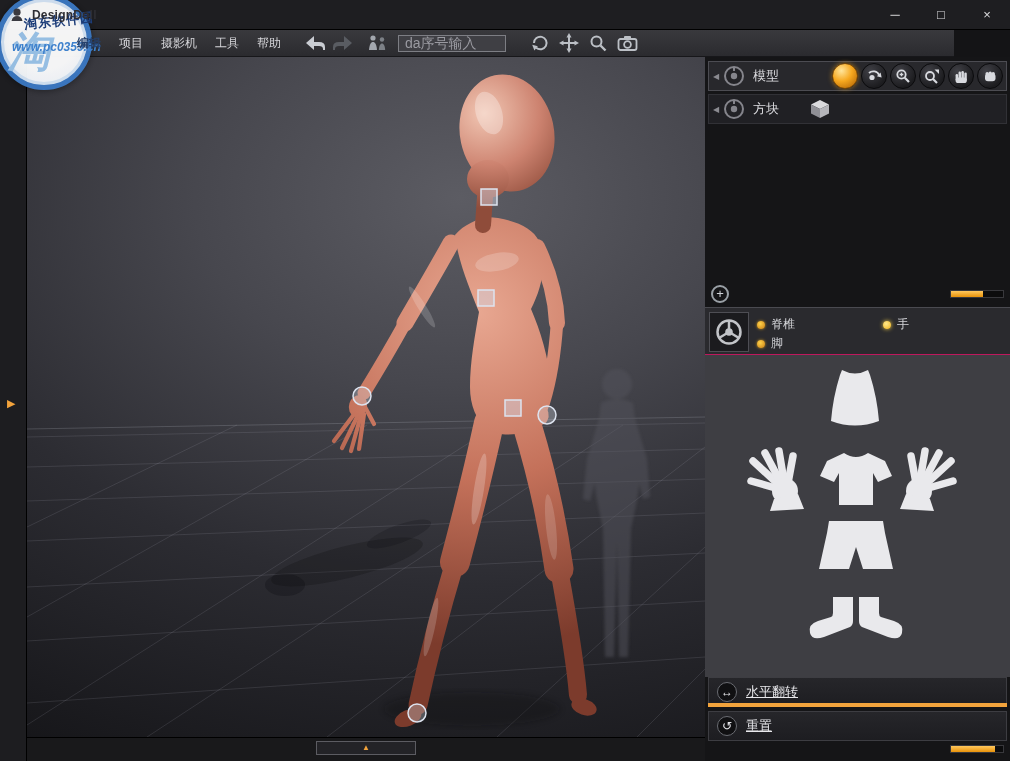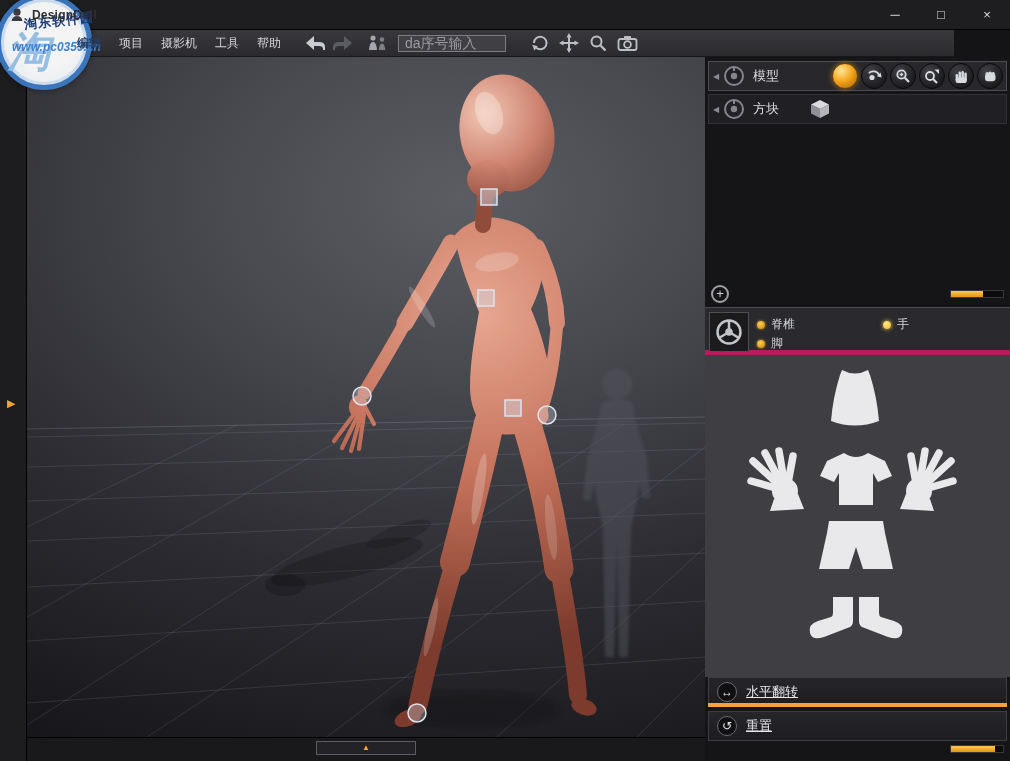--- a/index.html
+++ b/index.html
@@ -50,21 +50,21 @@
   .cube-ic { margin-left:30px; cursor:default; }
 
   .add-row { position:absolute; left:0; top:228px; width:305px; height:20px; }
   .add-btn { position:absolute; left:6px; top:0; width:18px; height:18px; border-radius:50%; border:2px solid #9aa0a6; color:#cfd3d8; font-size:13px; line-height:14px; text-align:center; cursor:pointer; }
   .slider { position:absolute; right:6px; top:5px; width:54px; height:8px; background:#0c0c0d; border:1px solid #38383c; }
   .slider .fill { height:100%; background:linear-gradient(#ffc85e,#e8920a); }
   .slider .fill.f1 { width:32px; }
   .bottom-slider { position:absolute; right:6px; top:688px; width:54px; height:8px; background:#0c0c0d; border:1px solid #38383c; }
   .bottom-slider .fill { width:44px; height:100%; background:linear-gradient(#ffc85e,#e8920a); }
 
-  .part-selector { position:absolute; left:0; top:250px; width:305px; height:48px; background:#2a2a2e; border-top:1px solid #4a4a50; border-bottom:5px solid #be185d; }
+  .part-selector { position:absolute; left:0; top:250px; width:305px; height:48px; background:#2a2a2e; border-top:1px solid #4a4a50; border-bottom:1px solid #be185d; }
   .wheel-box { position:absolute; left:4px; top:4px; width:40px; height:40px; background:#1b1b1e; border:1px solid #4e4e54; display:flex; align-items:center; justify-content:center; cursor:pointer; }
   .radio { position:absolute; display:flex; align-items:center; gap:6px; cursor:pointer; }
   .radio .dot { width:8px; height:8px; border-radius:50%; background:radial-gradient(circle at 40% 35%, #ffd24a, #c87d12); box-shadow:0 0 3px rgba(245,181,31,.8); }
   .radio .dot.bright { background:radial-gradient(circle at 40% 35%, #ffe98c, #f0b31c); box-shadow:0 0 4px rgba(255,216,74,.95); }
   .radio .rlabel { font-size:12px; color:#d2d3d7; }
   .r-spine { left:52px; top:8px; }
   .r-foot  { left:52px; top:27px; }
   .r-hand  { left:178px; top:8px; }
 
   .parts-grid { position:absolute; left:0; top:298px; width:305px; height:322px; background:#3e3e43; }

